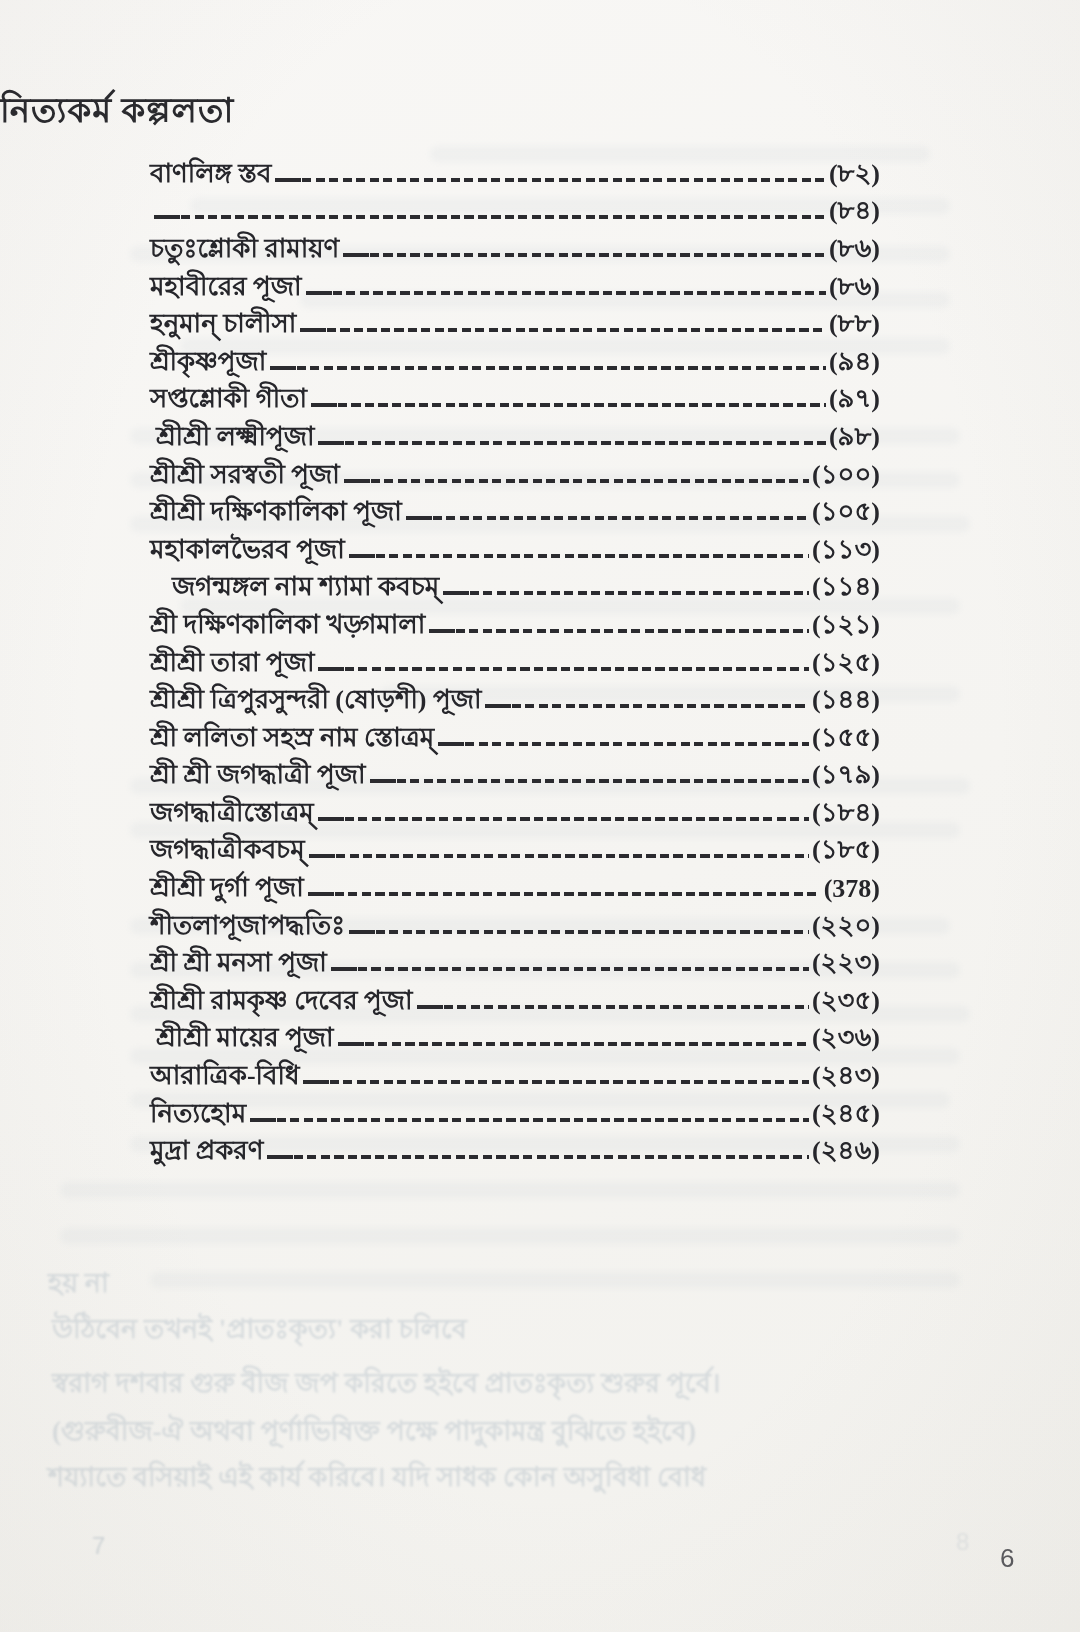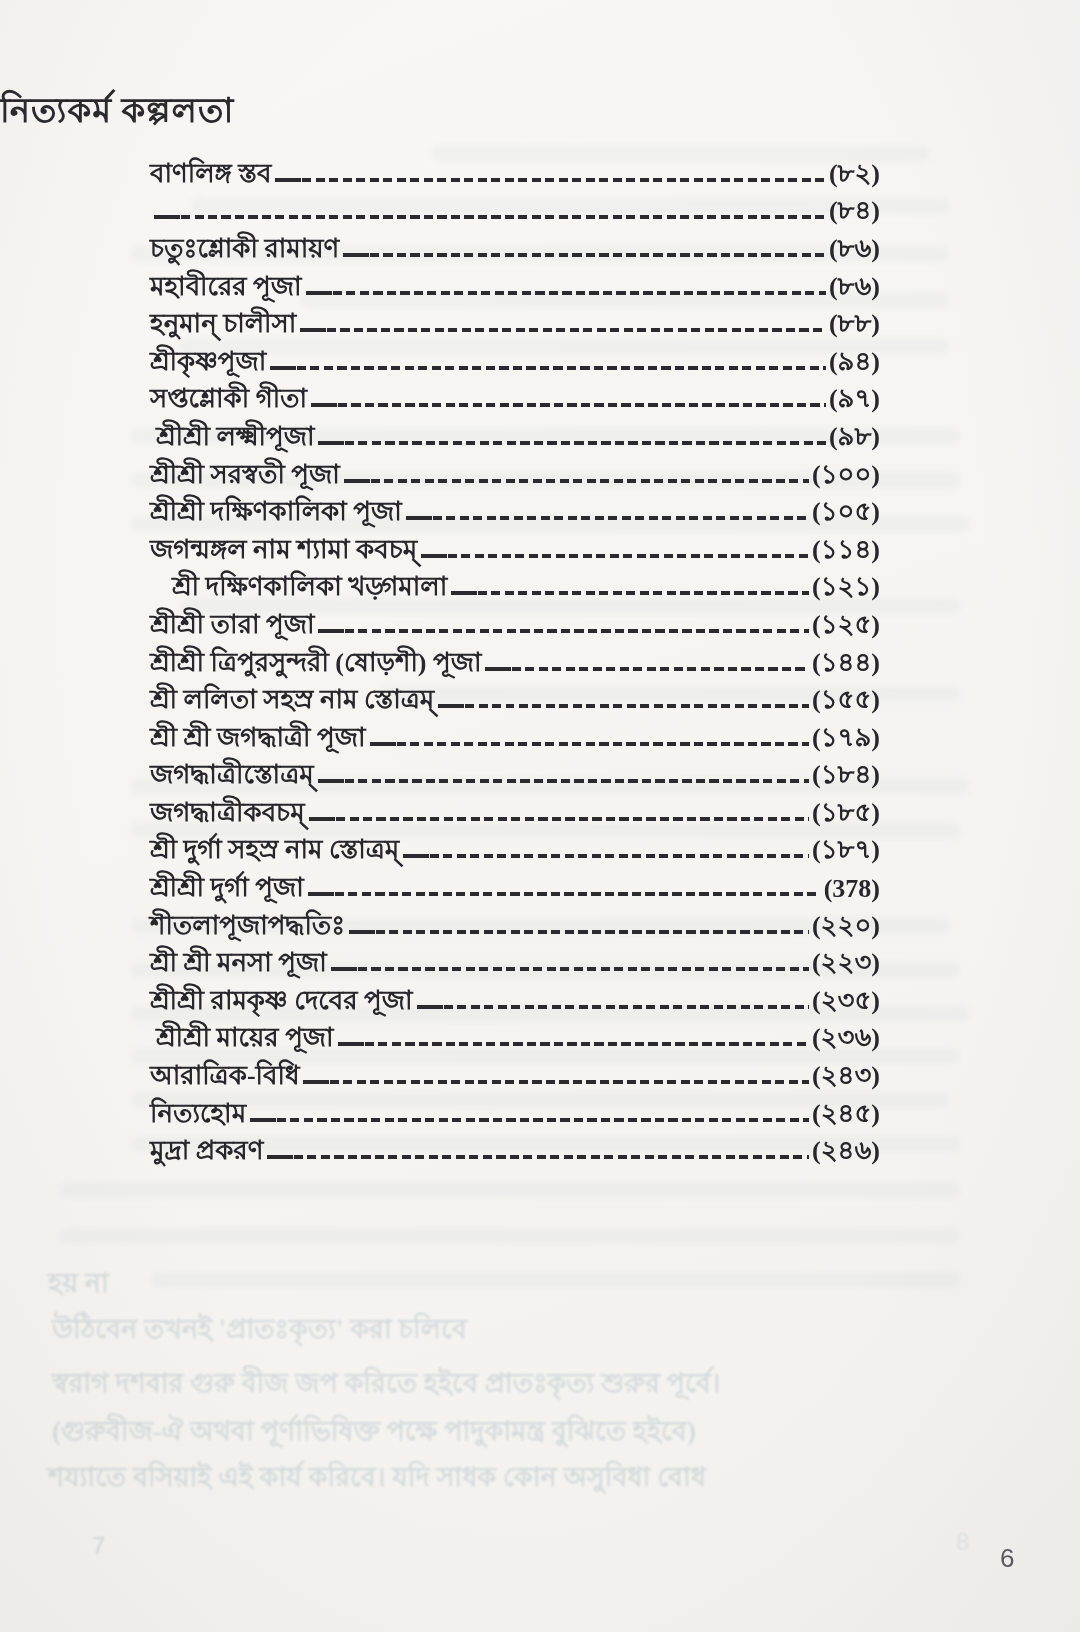--- a/index.html
+++ b/index.html
@@ -154,20 +154,25 @@
       <span class="toc-label">শ্রীশ্রী সরস্বতী পূজা</span>
       <span class="toc-leader"></span>
       <span class="toc-page">(১০০)</span>
     </div>
     <div class="toc-row">
       <span class="toc-label">শ্রীশ্রী দক্ষিণকালিকা পূজা</span>
       <span class="toc-leader"></span>
       <span class="toc-page">(১০৫)</span>
     </div>
     <div class="toc-row">
+      <span class="toc-label">মহাকালভৈরব পূজা</span>
+      <span class="toc-leader"></span>
+      <span class="toc-page">(১১৩)</span>
+    </div>
+    <div class="toc-row">
       <span class="toc-label">জগন্মঙ্গল নাম শ্যামা কবচম্</span>
       <span class="toc-leader"></span>
       <span class="toc-page">(১১৪)</span>
     </div>
     <div class="toc-row">
       <span class="toc-label">শ্রী দক্ষিণকালিকা খড়্গমালা</span>
       <span class="toc-leader"></span>
       <span class="toc-page">(১২১)</span>
     </div>
     <div class="toc-row">
@@ -192,25 +197,20 @@
     </div>
     <div class="toc-row">
       <span class="toc-label">জগদ্ধাত্রীস্তোত্রম্</span>
       <span class="toc-leader"></span>
       <span class="toc-page">(১৮৪)</span>
     </div>
     <div class="toc-row">
       <span class="toc-label">জগদ্ধাত্রীকবচম্</span>
       <span class="toc-leader"></span>
       <span class="toc-page">(১৮৫)</span>
-    </div>
-    <div class="toc-row">
-      <span class="toc-label">শ্রী দুর্গা সহস্র নাম স্তোত্রম্</span>
-      <span class="toc-leader"></span>
-      <span class="toc-page">(১৮৭)</span>
     </div>
     <div class="toc-row">
       <span class="toc-label">শ্রীশ্রী দুর্গা পূজা</span>
       <span class="toc-leader"></span>
       <span class="toc-page">(378)</span>
     </div>
     <div class="toc-row">
       <span class="toc-label">শীতলাপূজাপদ্ধতিঃ</span>
       <span class="toc-leader"></span>
       <span class="toc-page">(২২০)</span>

